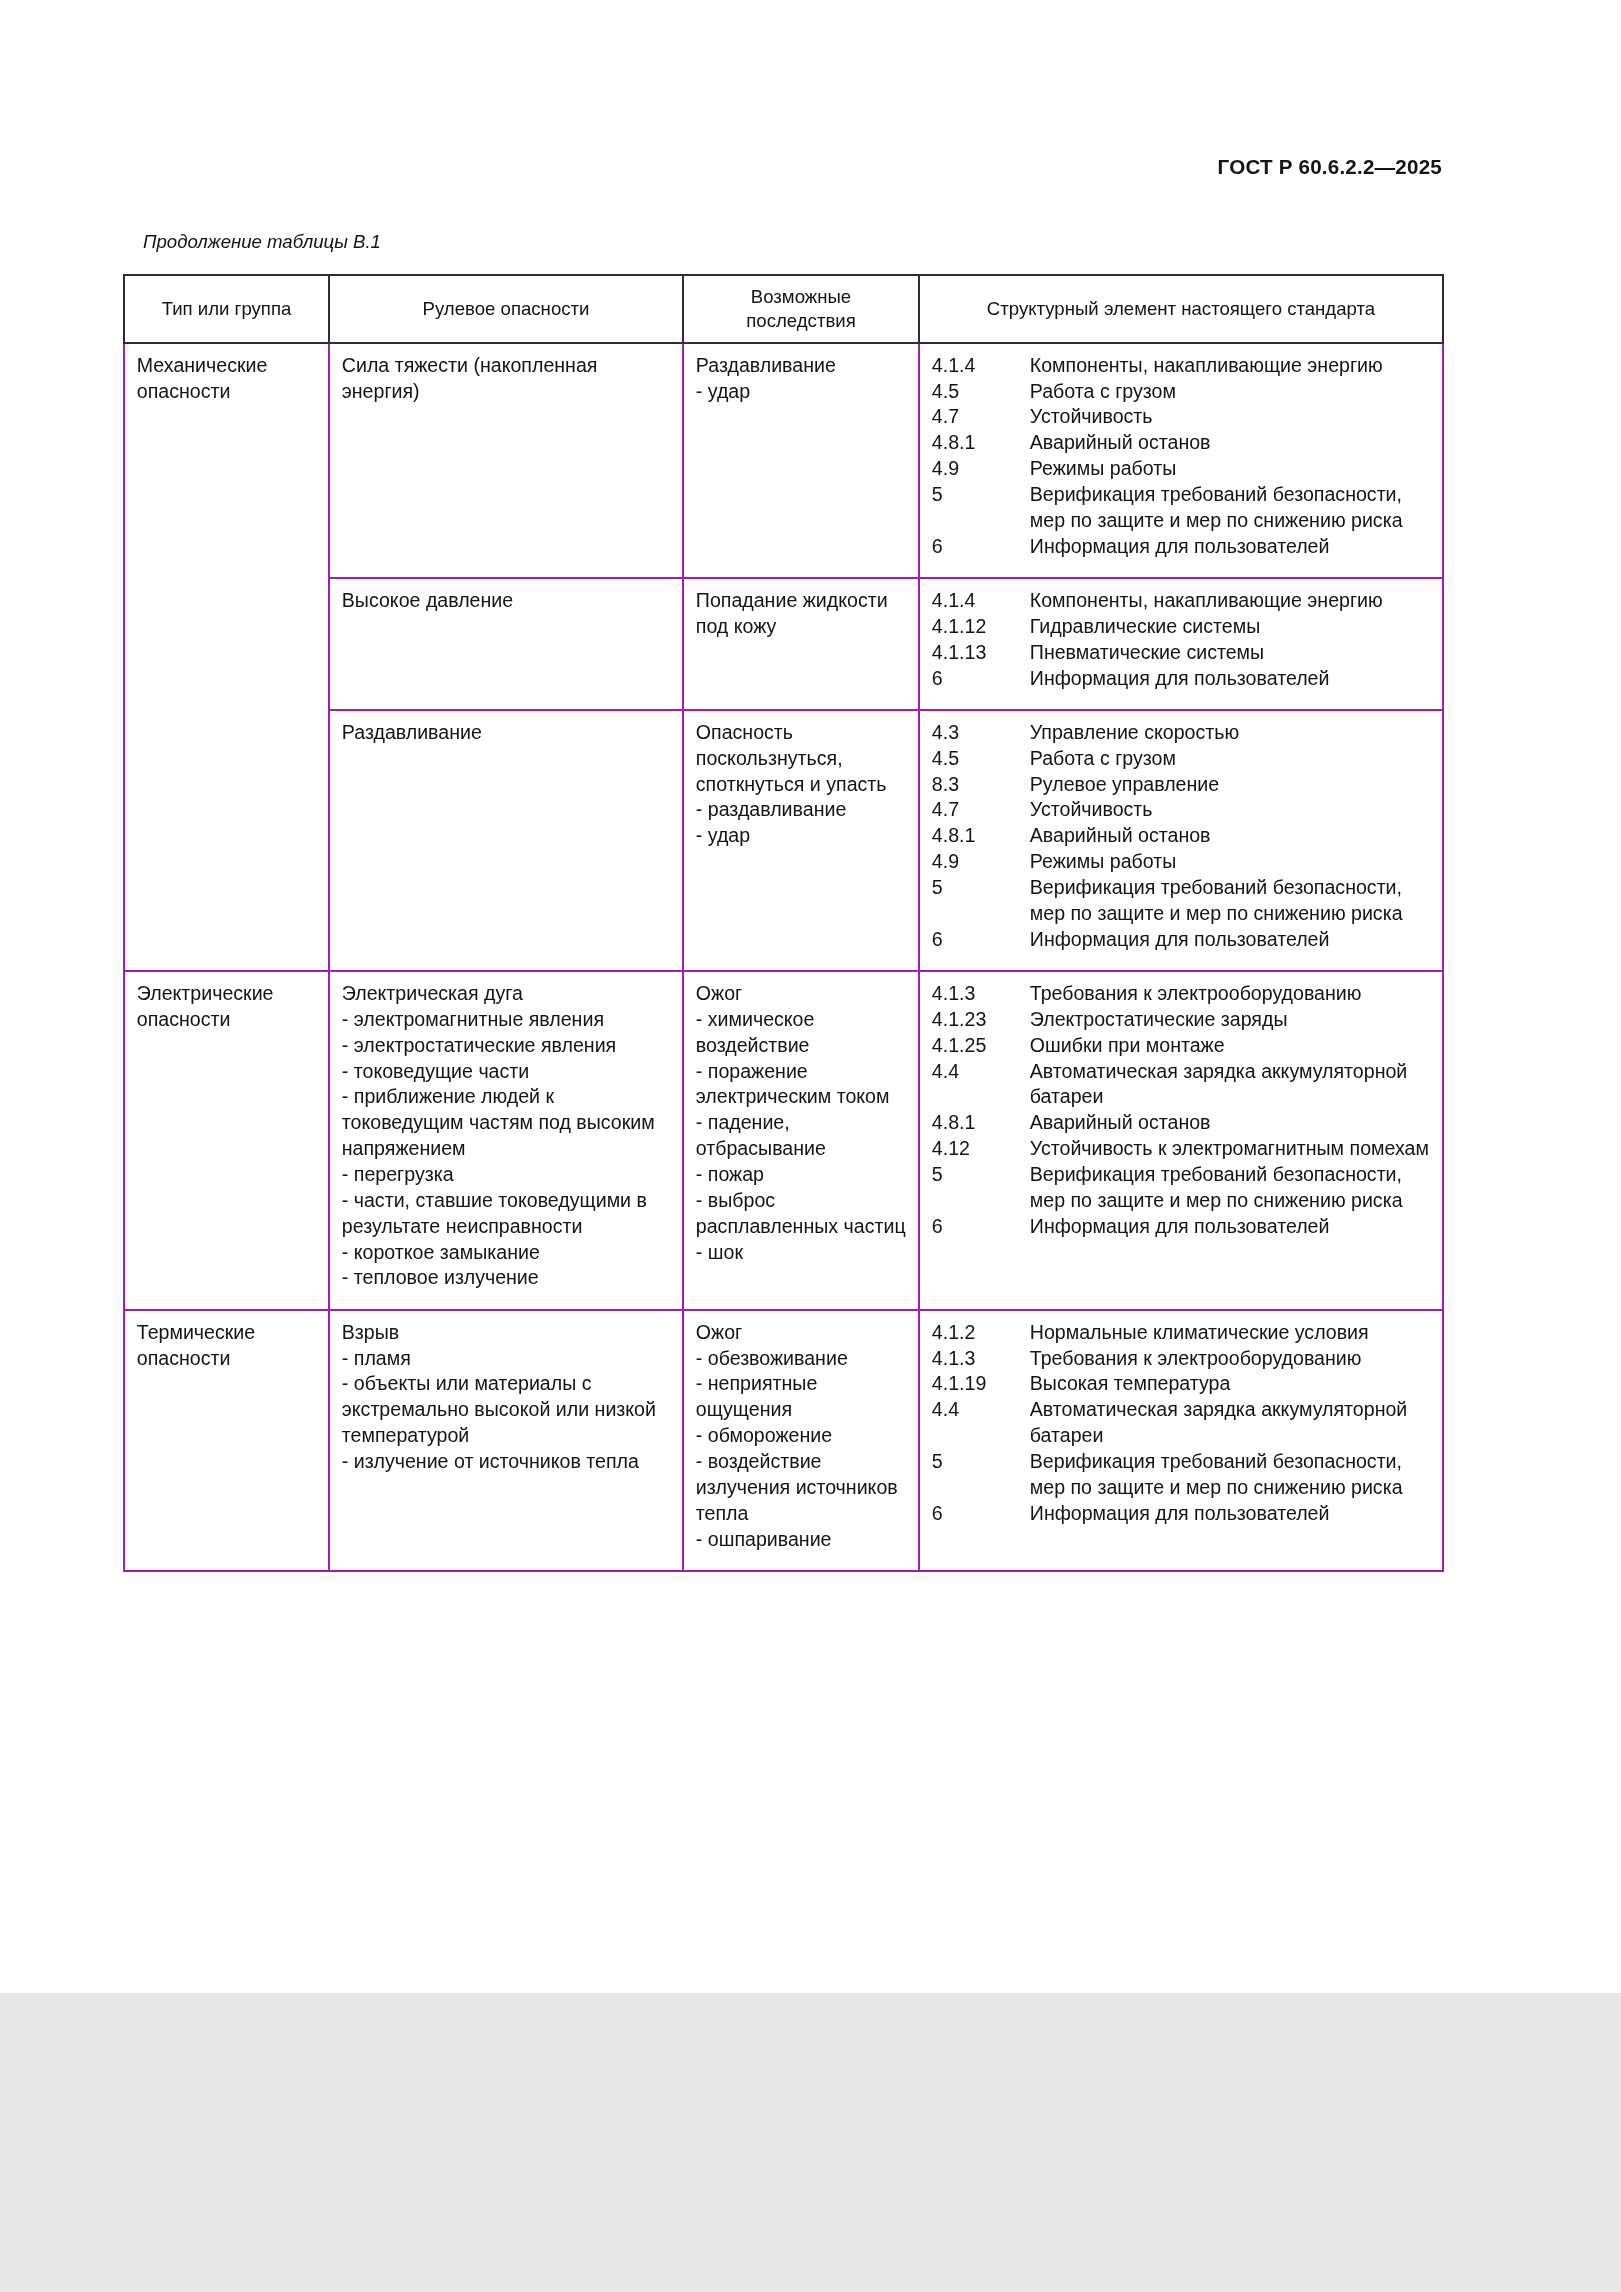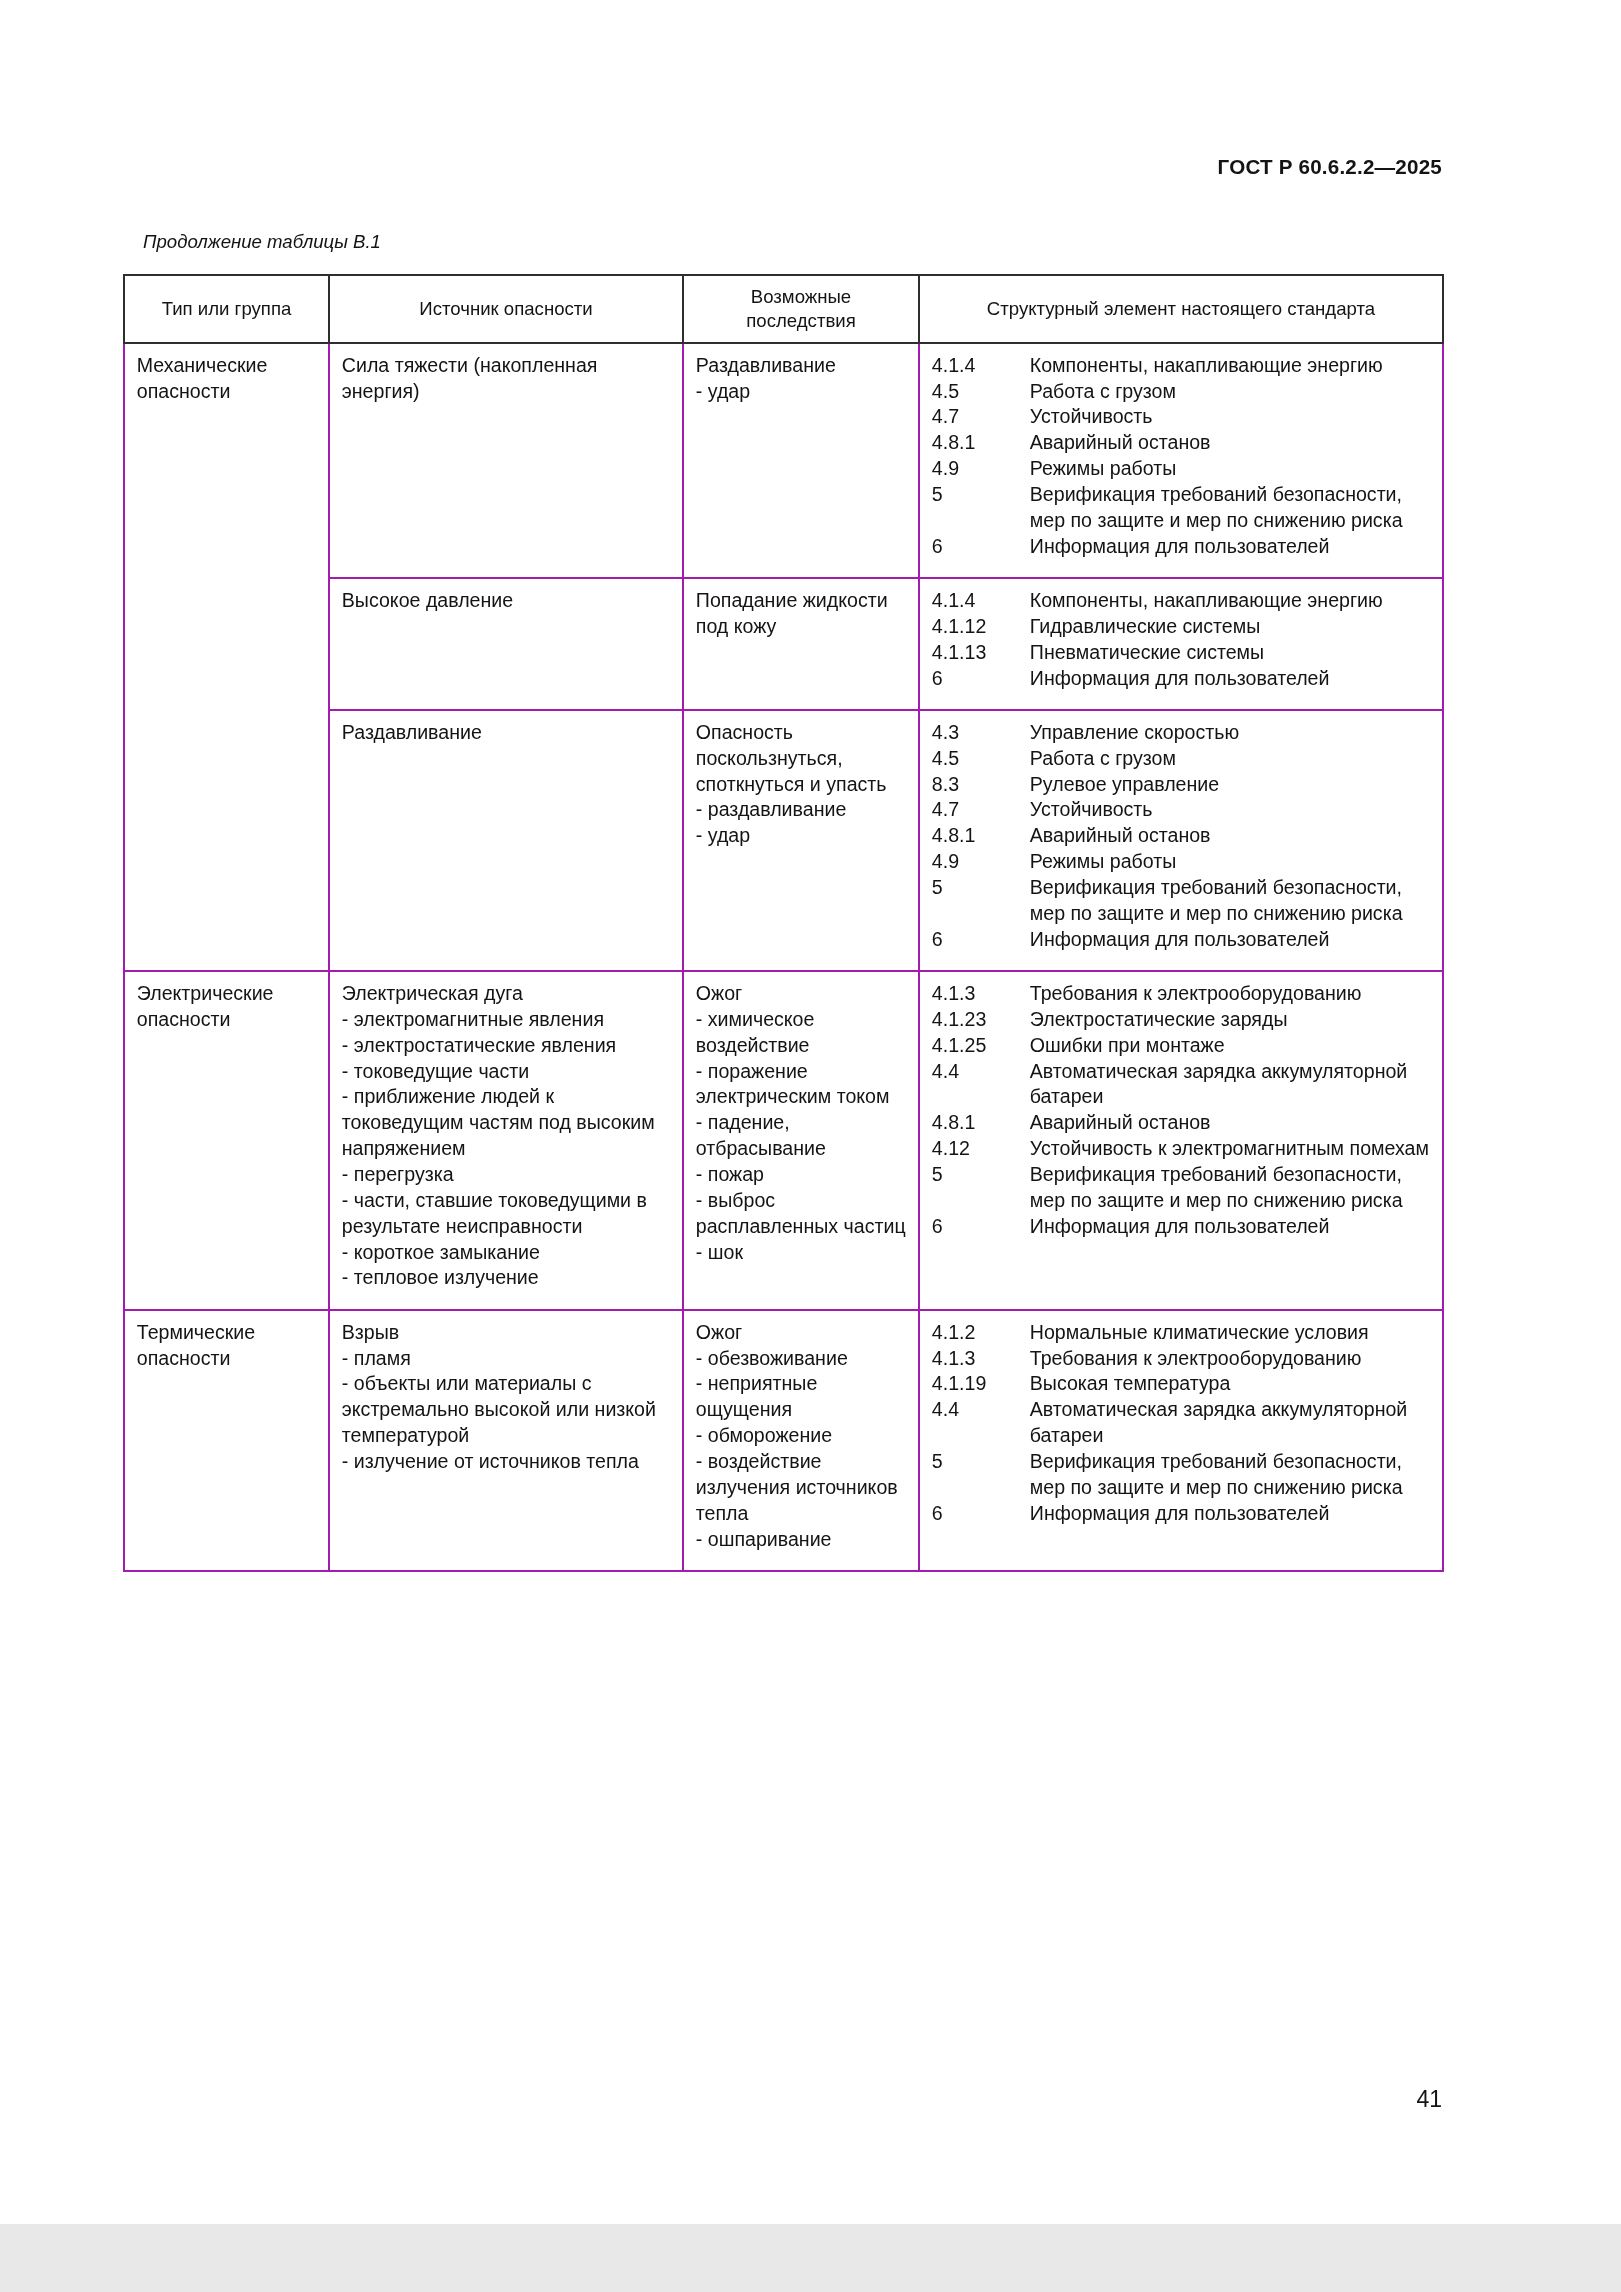--- a/index.html
+++ b/index.html
@@ -1,19 +1,19 @@
 <!DOCTYPE html>
 <html><head>
 <meta charset="utf-8">
 <style>
   html, body { margin: 0; padding: 0; background: #e8e8e8; }
   .page {
     position: relative;
     width: 1621px;
-    height: 2224px;
+    height: 1993px;
     background: #ffffff;
     font-family: "Liberation Sans", sans-serif;
     color: #141414;
     margin: 0 auto;
     overflow: hidden;
   }
   .doc-header {
     position: absolute;
     top: 155px;
     right: 179px;
@@ -90,21 +90,21 @@
         <col class="c2">
         <col class="c3">
         <col class="c4">
     </colgroup>
     <thead>
       <tr>
         <th>
           <span>Тип или группа</span>
         </th>
         <th>
-          <span>Источник опасности</span>
+          <span>Рулевое опасности</span>
         </th>
         <th>
           <span class="th-narrow">Возможные последствия</span>
         </th>
         <th>
           <span>Структурный элемент настоящего стандарта</span>
         </th>
       </tr>
     </thead>
     <tbody>

